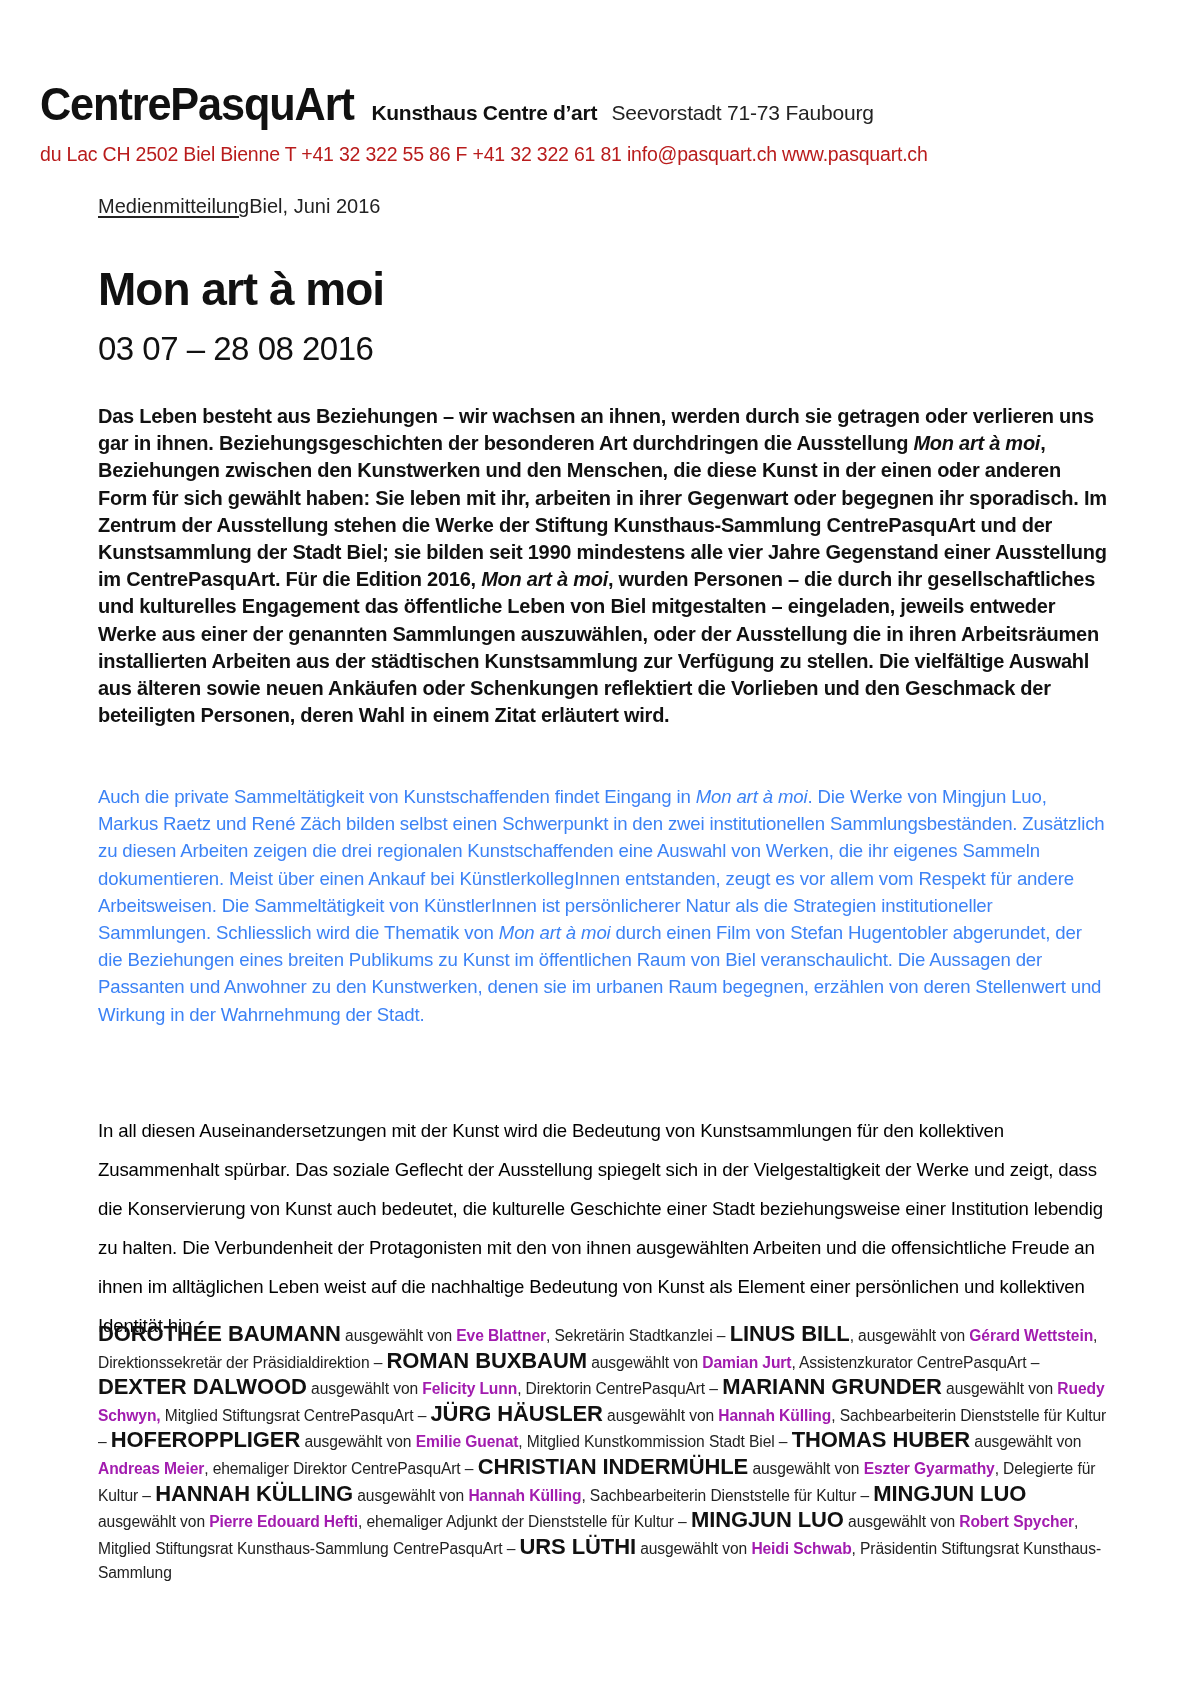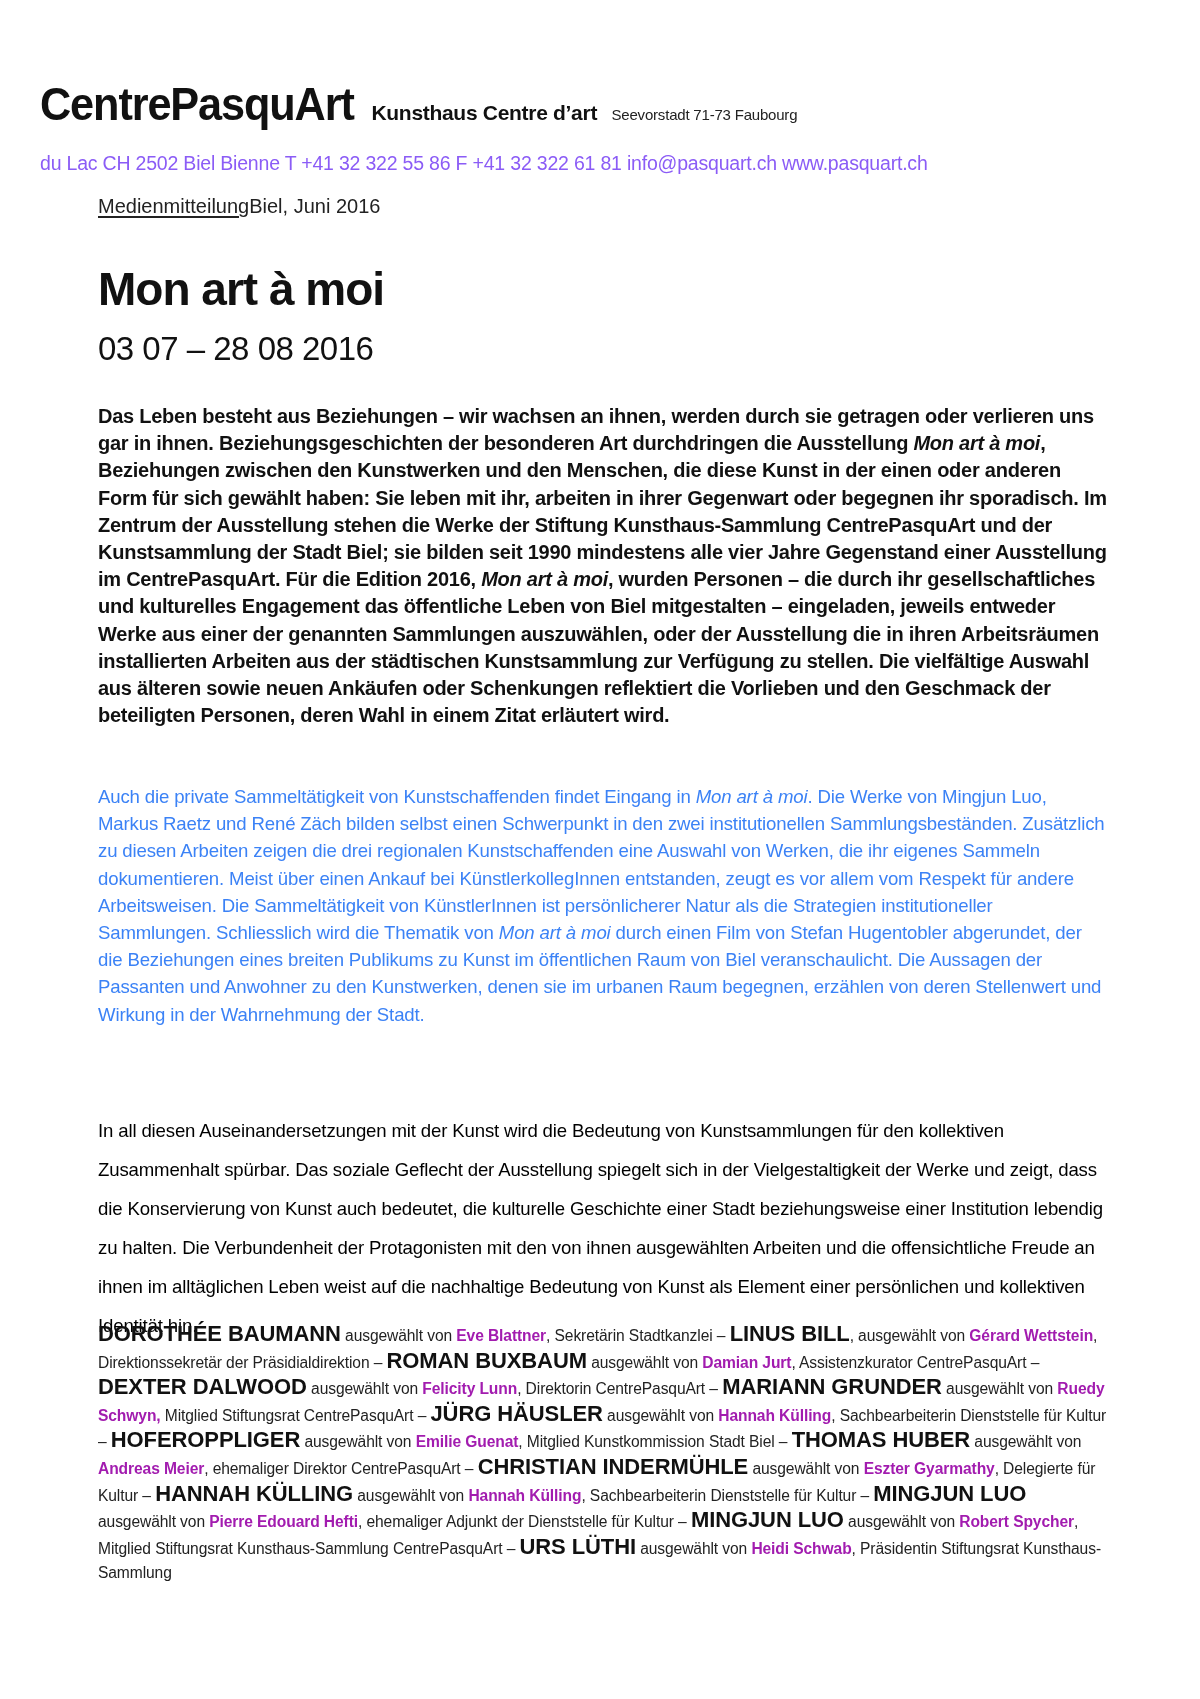--- a/index.html
+++ b/index.html
@@ -1,22 +1,22 @@
 <!DOCTYPE html>
 <html><head>
 <meta charset="utf-8">
 <style>
   html, body { margin: 0; padding: 0; background: #ffffff; }
   body { width: 1200px; height: 1699px; position: relative; overflow: hidden; color: #111; font-family: "Liberation Sans", sans-serif; }
   .hdr { position: absolute; left: 40px; top: 78px; width: 1120px; }
   .hdr-line1 { white-space: nowrap; line-height: 52px; }
   .logo { font-size: 47px; font-weight: bold; letter-spacing: -1.2px; transform: scaleX(0.92); display: inline-block; transform-origin: left; margin-right: -22px; }
   .subtitle { font-size: 21px; font-weight: bold; letter-spacing: -0.3px; margin-left: 8px; text-align: center; }
-  .addr { font-size: 15px; letter-spacing: -0.2px; margin-left: 10px; color: #222; }
-  .hdr-line2 { font-size: 19.5px; letter-spacing: -0.2px; margin-top: 11px; color: #8b5cf6; white-space: nowrap; }
+  .addr { font-size: 21px; letter-spacing: -0.2px; margin-left: 10px; color: #222; }
+  .hdr-line2 { font-size: 19.5px; letter-spacing: -0.2px; margin-top: 2px; color: #b91c1c; white-space: nowrap; }
   .meta { position: absolute; left: 98px; top: 195px; width: 934px; display: flex; justify-content: flex-start; font-size: 20px; color: #222; }
   .meta .media { text-decoration: underline; text-underline-offset: 3px; }
   .title { position: absolute; left: 98px; top: 262px; font-size: 46px; font-weight: bold; letter-spacing: -1px; margin: 0; }
   .dates { position: absolute; left: 98px; top: 330px; font-size: 33px; font-weight: normal; letter-spacing: -0.5px; margin: 0; }
   .lead { position: absolute; left: 98px; top: 403px; width: 1010px; font-size: 20px; font-weight: bold; line-height: 27.2px; letter-spacing: -0.25px; margin: 0; }
   .p2 { position: absolute; left: 98px; top: 783px; width: 1010px; font-size: 18.6px; line-height: 27.2px; letter-spacing: -0.15px; margin: 0; color: #3b82f6; }
   .p3 { position: absolute; left: 98px; top: 1111px; width: 1010px; font-size: 18.6px; line-height: 39px; letter-spacing: -0.15px; margin: 0; color: #000000; }
   .credits { position: absolute; left: 98px; top: 1322px; width: 1010px; font-size: 15.6px; line-height: 24.6px; letter-spacing: -0.1px; margin: 0; color: #222; }
   .credits b.artist { font-size: 22px; font-weight: bold; color: #111; }
   .credits b.selector { font-weight: bold; color: #a21caf; }

